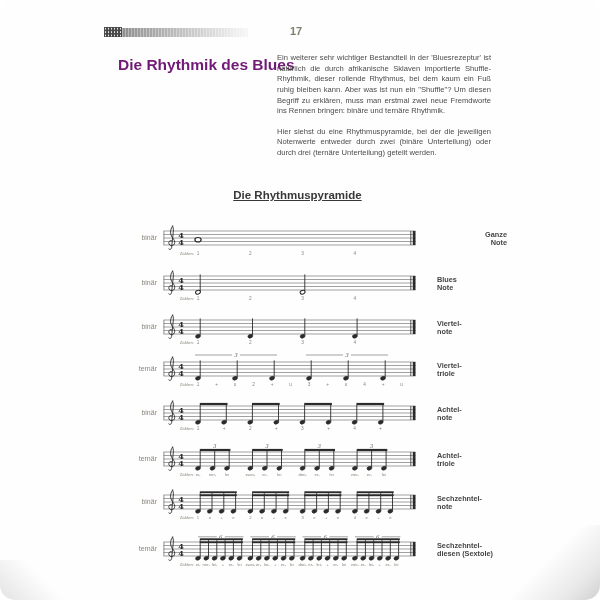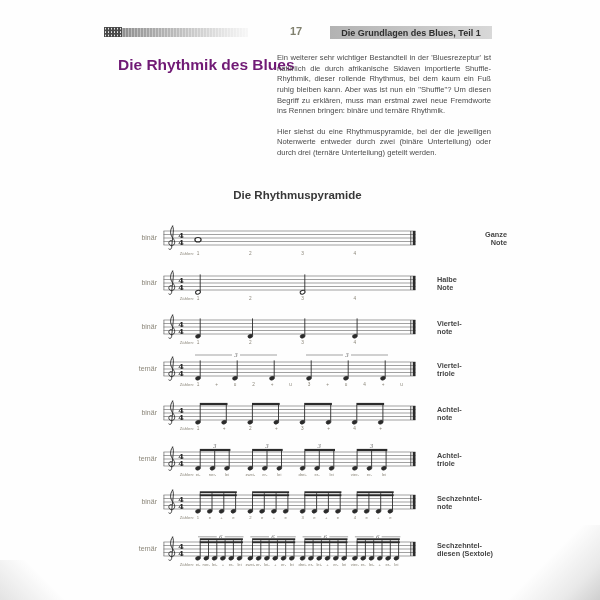--- a/index.html
+++ b/index.html
@@ -1,54 +1,51 @@
 <!DOCTYPE html>
 <html><head>
 <meta charset="utf-8">
 <style>
   html,body{margin:0;padding:0;background:#ffffff;}
   .page{position:relative;width:600px;height:600px;background:#fefefe;overflow:hidden;
-        font-family:"Liberation Sans",sans-serif;color:#3a3a3a;}
+        font-family:"Liberation Sans",sans-serif;color:#3a3a3a;border-radius:15px;}
   
   .logo-badge{position:absolute;left:104px;top:27px;width:18px;height:10px;background:#4a4a4a;
     background-image:radial-gradient(circle,#e8e8e8 0.7px,transparent 0.9px);background-size:3px 3.4px;}
   .grad-bar{position:absolute;left:122px;top:27.5px;width:126px;height:9px;
     background:repeating-linear-gradient(90deg,rgba(255,255,255,.35) 0 1px,transparent 1px 3px),
                linear-gradient(to right,#8f8f8f,#e9e9e9 85%,#f7f7f7);}
   .page-num{position:absolute;left:283px;top:25px;width:26px;text-align:center;
     font-size:11px;font-weight:bold;color:#80806e;}
   .chapter-bar{position:absolute;left:330px;top:26px;width:162px;height:13px;
     background:linear-gradient(to right,#b2b2b2,#d8d8d8);display:flex;align-items:center;justify-content:center;}
   .chapter-bar span{font-size:9px;font-weight:bold;color:#2e2e2e;white-space:nowrap;}
   
   .article-title{position:absolute;left:118px;top:56px;margin:0;font-size:15.5px;font-weight:bold;color:#701a75;}
   .body-col{position:absolute;left:277px;top:53px;width:214px;}
   .body-col p{margin:0 0 10px 0;font-size:7.6px;line-height:1.4;text-align:justify;color:#4b4b4b;}
   .pyramid-title{position:absolute;left:105px;top:189px;width:385px;margin:0;text-align:center;
-    font-size:11.5px;font-weight:bold;color:#383838;}
+    font-size:11.5px;font-weight:bold;color:#383838;text-decoration:underline;}
   
   #staves{position:absolute;left:0;top:0;width:600px;height:600px;}
   .div-label{position:absolute;left:105px;width:52px;text-align:right;font-size:7px;color:#8b8679;}
   .name-label{position:absolute;left:437px;width:70px;font-size:7.3px;font-weight:bold;
     color:#454545;line-height:1.22;}
   .curl{position:absolute;right:0;bottom:0;width:95px;height:75px;
     background:linear-gradient(315deg,#cfcfcf 0%,#e9e9e9 22%,rgba(255,255,255,0) 55%);}
   .curl-l{position:absolute;left:0;bottom:0;width:70px;height:40px;
     background:linear-gradient(45deg,#e3e3e3 0%,rgba(255,255,255,0) 60%);}
 </style>
 </head>
 <body>
 
 <div class="page">
   <div class="logo-badge"></div>
   <div class="grad-bar"></div>
   <div class="page-num">17</div>
-  <div class="chapter-bar">
-    <span>Die Grundlagen des Blues, Teil 1</span>
-  </div>
 
   <h1 class="article-title">Die Rhythmik des Blues</h1>
 
   <div class="body-col">
     <p>Ein weiterer sehr wichtiger Bestandteil in der 'Bluesrezeptur' ist natürlich die durch afrikanische Sklaven importierte Shuffle-Rhythmik, dieser rollende Rhythmus, bei dem kaum ein Fuß ruhig bleiben kann. Aber was ist nun ein "Shuffle"? Um diesen Begriff zu erklären, muss man erstmal zwei neue Fremdworte ins Rennen bringen: binäre und ternäre Rhythmik.</p>
     <p>Hier siehst du eine Rhythmuspyramide, bei der die jeweiligen Notenwerte entweder durch zwei (binäre Unterteilung) oder durch drei (ternäre Unterteilung) geteilt werden.</p>
   </div>
 
   <h2 class="pyramid-title">Die Rhythmuspyramide</h2>
 
@@ -426,21 +423,21 @@
         <text x="388.09999999999997" y="565.6" font-size="4.2" font-family="&quot;Liberation Sans&quot;,sans-serif" fill="#8b8679" text-anchor="middle">er-</text>
         <text x="396.4" y="565.6" font-size="4.2" font-family="&quot;Liberation Sans&quot;,sans-serif" fill="#8b8679" text-anchor="middle">lei</text>
       </svg>
       <div class="div-label" style="top: 234px;">binär</div>
       <div class="name-label" style="top: 230.5px; text-align: right;">
         <div>Ganze</div>
         <div>Note</div>
       </div>
       <div class="div-label" style="top: 279px;">binär</div>
       <div class="name-label" style="top: 275.5px;">
-        <div>Halbe</div>
+        <div>Blues</div>
         <div>Note</div>
       </div>
       <div class="div-label" style="top: 323px;">binär</div>
       <div class="name-label" style="top: 319.5px;">
         <div>Viertel-</div>
         <div>note</div>
       </div>
       <div class="div-label" style="top: 365px;">ternär</div>
       <div class="name-label" style="top: 361.5px;">
         <div>Viertel-</div>

